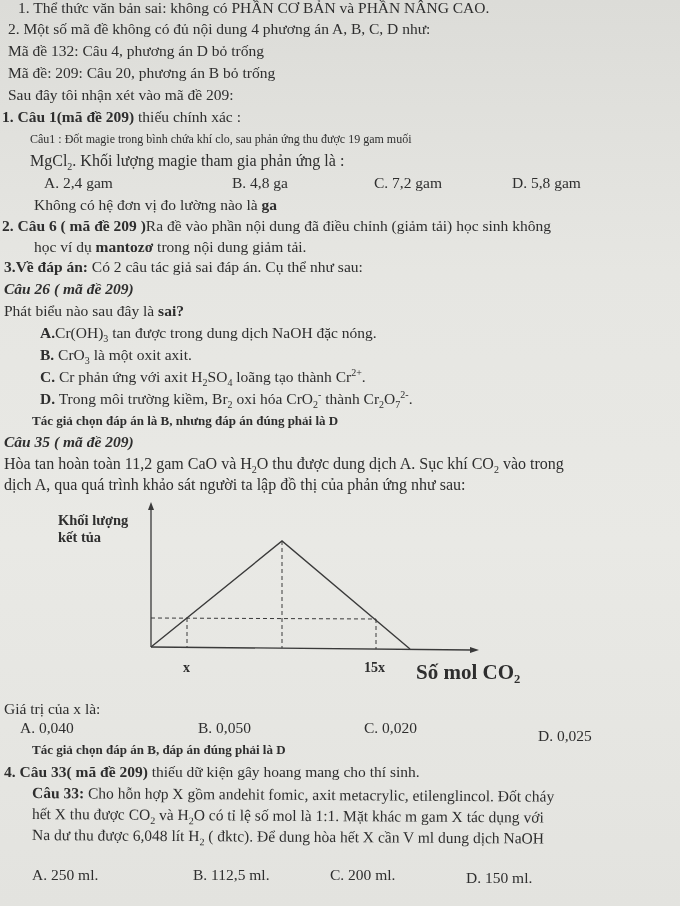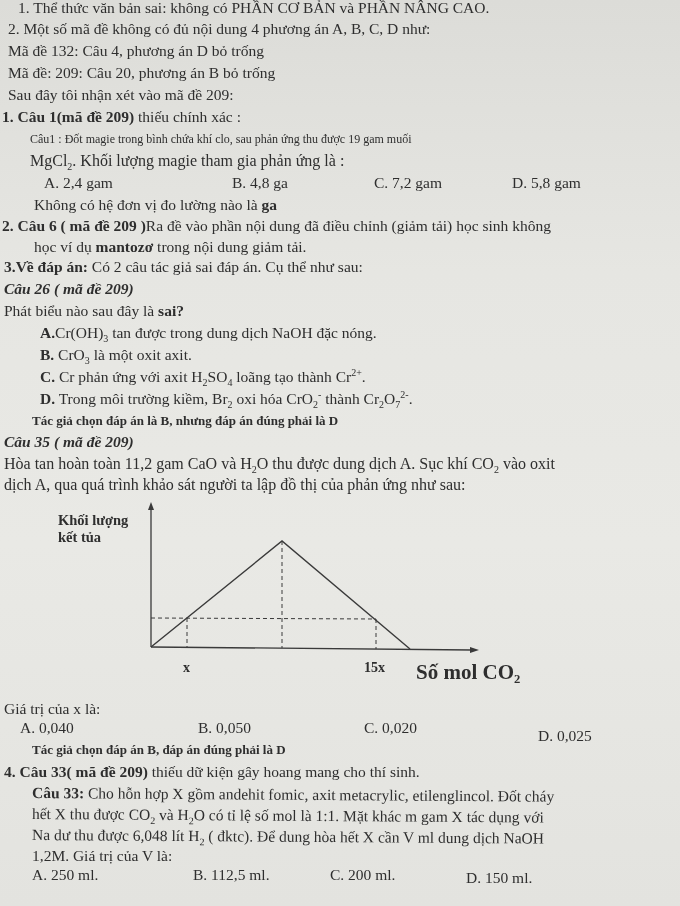--- a/index.html
+++ b/index.html
@@ -71,21 +71,21 @@
   <div class="ln" style="left:40px;top:368px;">
     <span class="b">C.</span><span> Cr phản ứng với axit H</span><sub>2</sub><span>SO</span><sub>4</sub><span> loãng tạo thành Cr</span><sup>2+</sup><span>.</span>
   </div>
   <div class="ln" style="left:40px;top:390px;">
     <span class="b">D.</span><span> Trong môi trường kiềm, Br</span><sub>2</sub><span> oxi hóa CrO</span><sub>2</sub><sup>-</sup><span> thành Cr</span><sub>2</sub><span>O</span><sub>7</sub><sup>2-</sup><span>.</span>
   </div>
   <div class="ln b sm" style="left:32px;top:412px;">Tác giả chọn đáp án là B, nhưng đáp án đúng phải là D</div>
 
   <div class="ln b i" style="left:4px;top:433px;">Câu 35 ( mã đề 209)</div>
   <div class="ln" style="left:4px;top:455px;font-size:16px;">
-    <span>Hòa tan hoàn toàn 11,2 gam CaO và H</span><sub>2</sub><span>O thu được dung dịch A. Sục khí CO</span><sub>2</sub><span> vào oxit</span>
+    <span>Hòa tan hoàn toàn 11,2 gam CaO và H</span><sub>2</sub><span>O thu được dung dịch A. Sục khí CO</span><sub>2</sub><span> vào trong</span>
   </div>
   <div class="ln" style="left:4px;top:476px;font-size:16px;">dịch A, qua quá trình khảo sát người ta lập đồ thị của phản ứng như sau:</div>
 
   <div class="chart">
     <svg width="680" height="200" viewBox="0 0 680 200">
       <g stroke="#3a3a3a" fill="none">
 
         <line x1="151" y1="152" x2="151" y2="12" stroke-width="1.3"></line>
         <polygon points="151,7 148,15 154,15" fill="#3a3a3a" stroke="none"></polygon>
 
@@ -120,19 +120,18 @@
   </div>
   <div class="ln" style="left:32px;top:784px;transform:rotate(0.4deg);transform-origin:left;">
     <span class="b">Câu 33:</span><span> Cho hỗn hợp X gồm andehit fomic, axit metacrylic, etilenglincol. Đốt cháy</span>
   </div>
   <div class="ln" style="left:32px;top:805px;transform:rotate(0.4deg);transform-origin:left;">
     <span>hết X thu được CO</span><sub>2</sub><span> và H</span><sub>2</sub><span>O có tỉ lệ số mol là 1:1. Mặt khác m gam X tác dụng với</span>
   </div>
   <div class="ln" style="left:32px;top:826px;transform:rotate(0.4deg);transform-origin:left;">
     <span>Na dư thu được 6,048 lít H</span><sub>2</sub><span> ( đktc). Để dung hòa hết X cần V ml dung dịch NaOH</span>
   </div>
-  <div class="ln" style="left:32px;top:847px;">1,2M. Giá trị của V là:</div>
   <div class="ln" style="left:32px;top:866px;">A. 250 ml.</div>
   <div class="ln" style="left:193px;top:866px;">B. 112,5 ml.</div>
   <div class="ln" style="left:330px;top:866px;">C. 200 ml.</div>
   <div class="ln" style="left:466px;top:869px;">D. 150 ml.</div>
 
 </div>
 
 </body></html>

